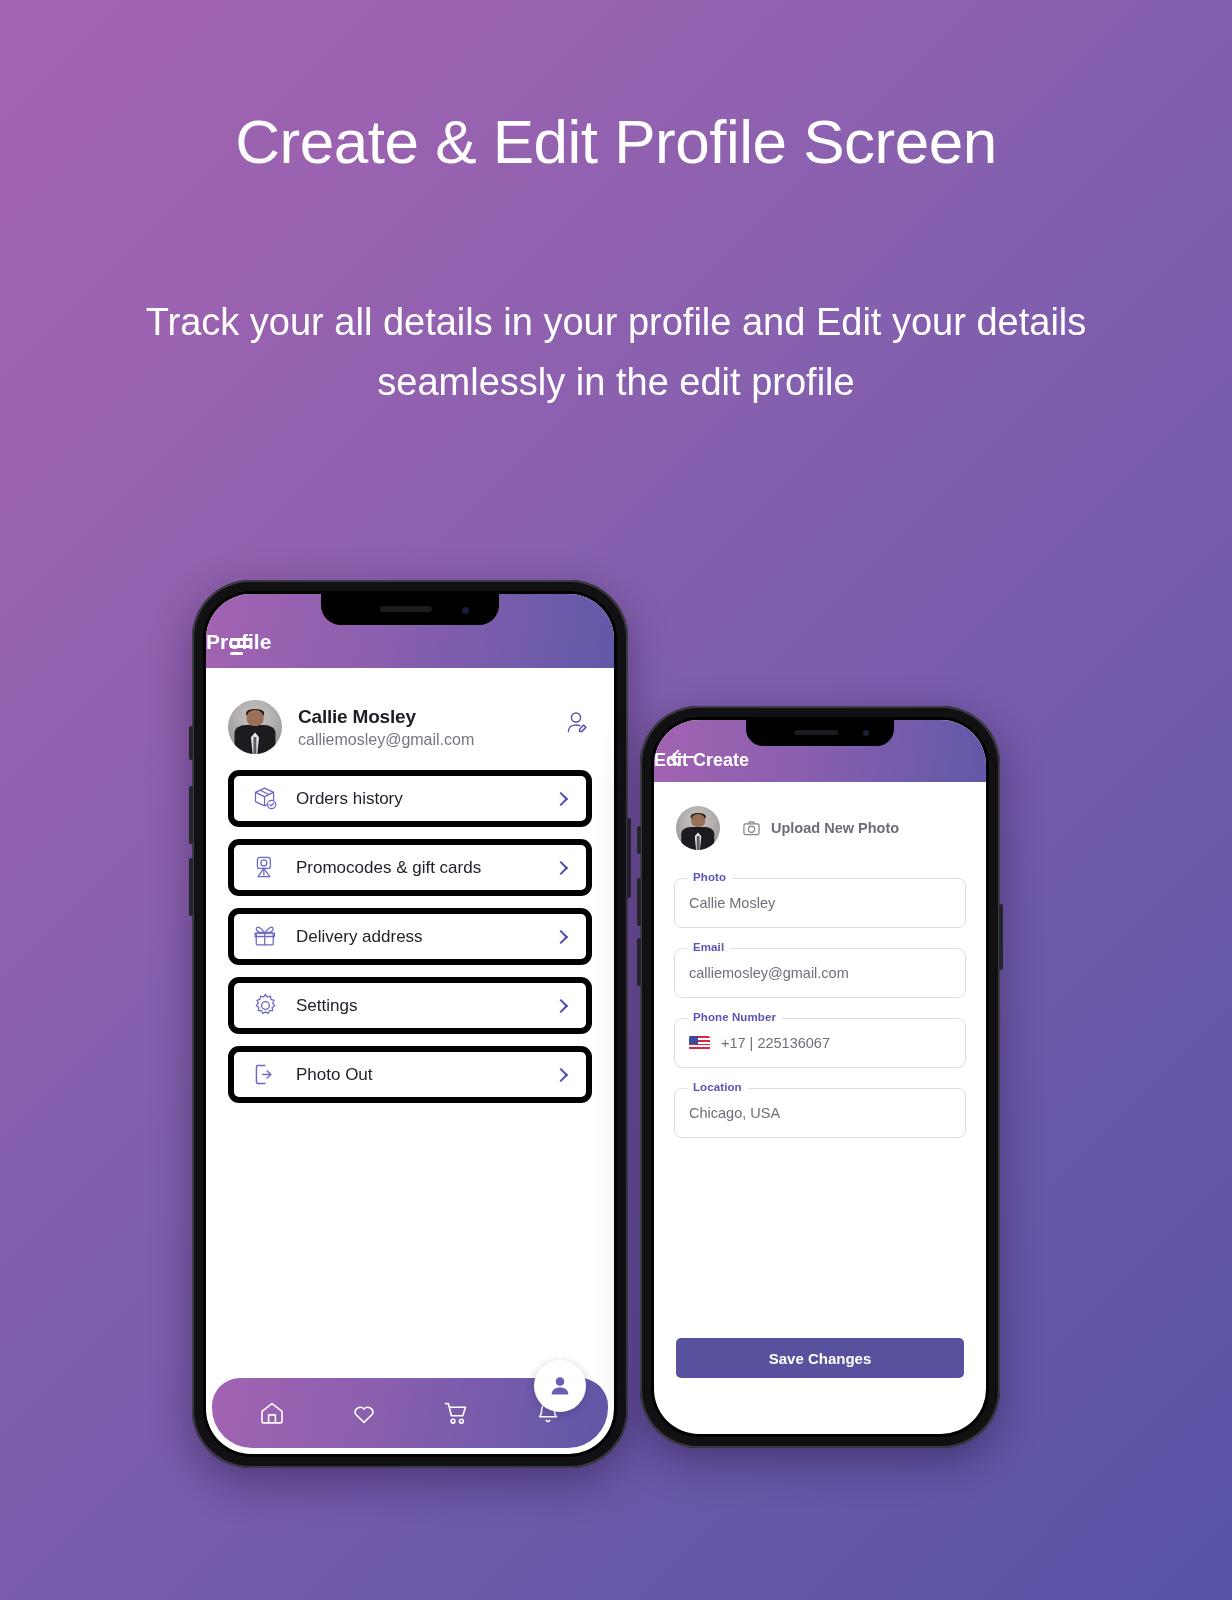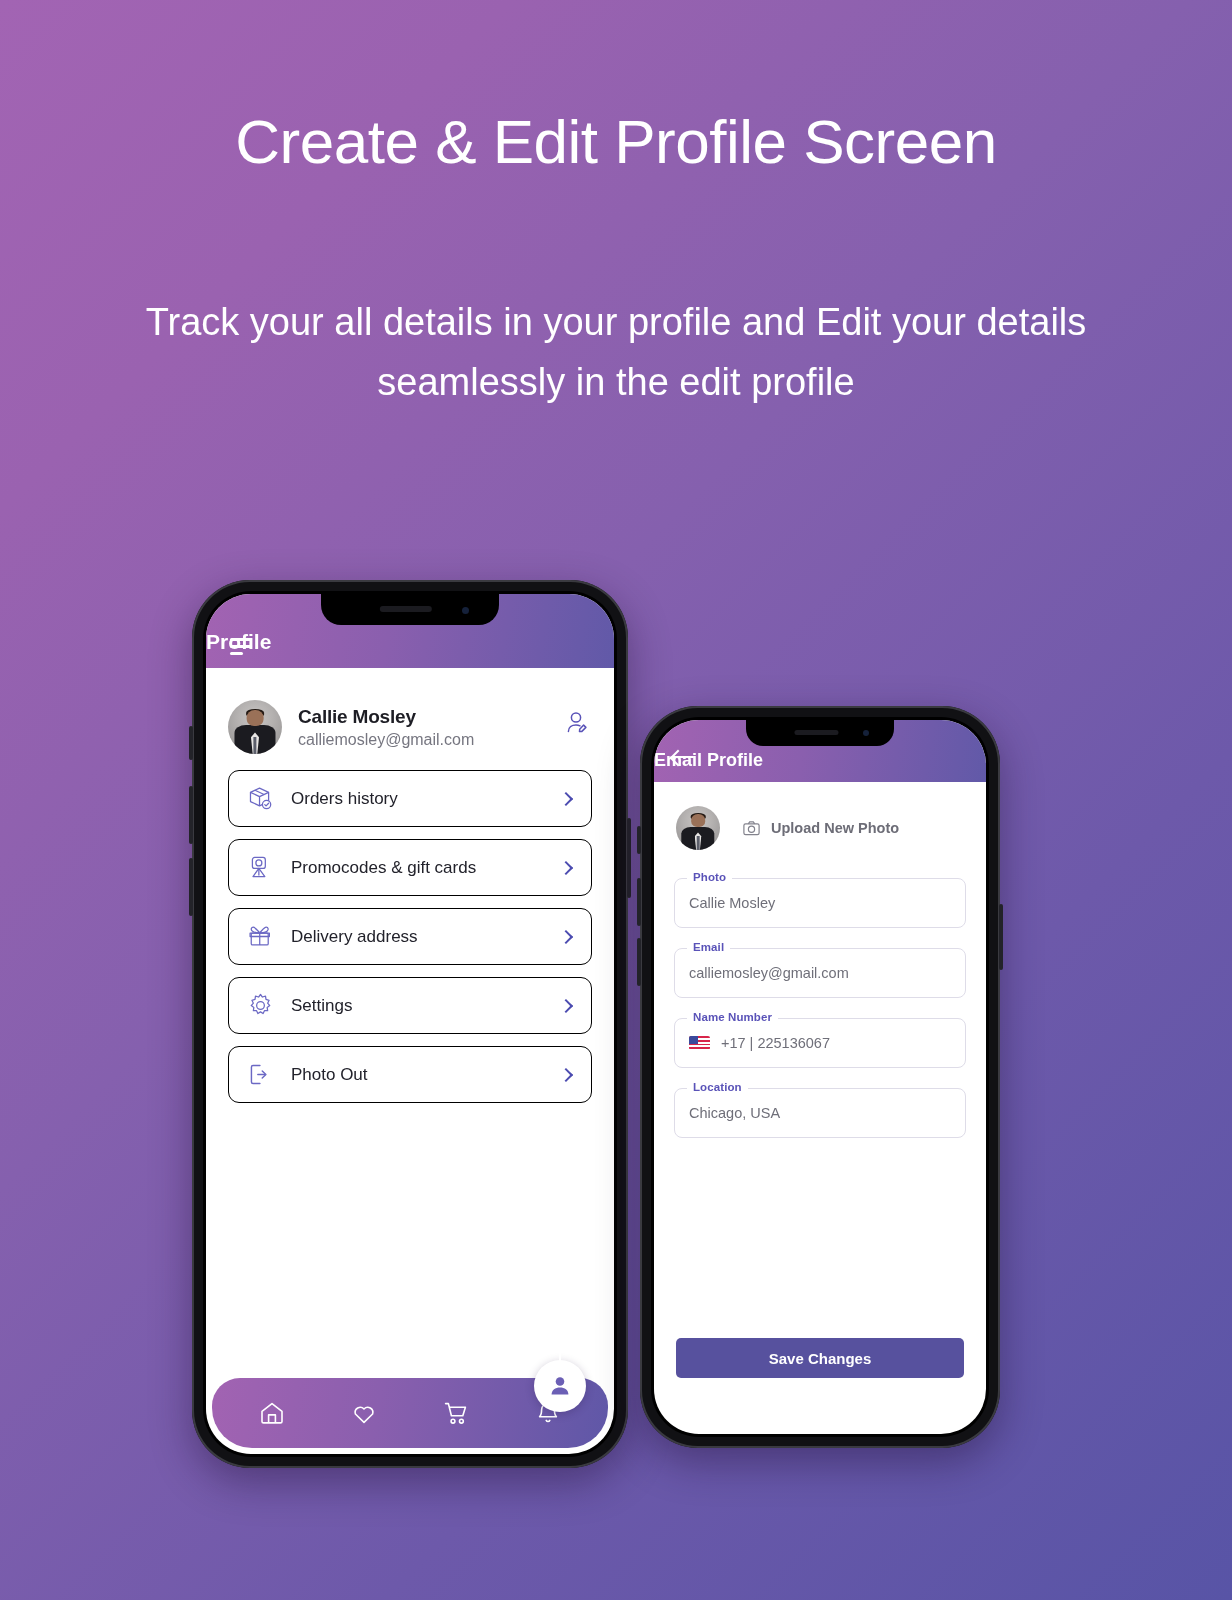--- a/index.html
+++ b/index.html
@@ -195,21 +195,21 @@
   }
   .edit-icon {
     position: absolute;
     right: 24px;
     top: 42px;
   }
 
   .menu-list { padding: 6px 22px 0 22px; }
   .menu-item {
     height: 57px;
-    border: 1px solid #000000;
+    border: 6px solid #000000;
     border-radius: 11px;
     margin-bottom: 12px;
     display: flex;
     align-items: center;
     padding: 0 16px;
     background: #fff;
   }
   .menu-item .mi-icon {
     width: 30px; height: 30px;
     flex: none;
@@ -541,21 +541,21 @@
   <div class="bezel-inner">
     <div class="screen">
 
       <div class="notch">
         <div class="speaker"></div>
         <div class="cam"></div>
       </div>
 
       <div class="app-header">
         <div class="back-arrow"></div>
-        <div class="title">Email Profile</div>
+        <div class="title">Edit Create</div>
       </div>
 
       <div class="upload-row">
         <div class="avatar">
           <div class="body"></div>
             <div class="shirt"></div>
             <div class="tie"></div>
           <div class="hair"></div>
             <div class="head"></div>
         </div>
@@ -575,21 +575,21 @@
           <span class="flabel">Photo</span>
           <span class="fvalue">Callie Mosley</span>
         </div>
 
         <div class="field">
           <span class="flabel">Email</span>
           <span class="fvalue">calliemosley@gmail.com</span>
         </div>
 
         <div class="field">
-          <span class="flabel">Name Number</span>
+          <span class="flabel">Phone Number</span>
           <span class="flag">
             <span class="stripes"></span>
               <span class="canton"></span>
           </span>
           <span class="fvalue">+17 | 225136067</span>
         </div>
 
         <div class="field">
           <span class="flabel">Location</span>
           <span class="fvalue">Chicago, USA</span>

